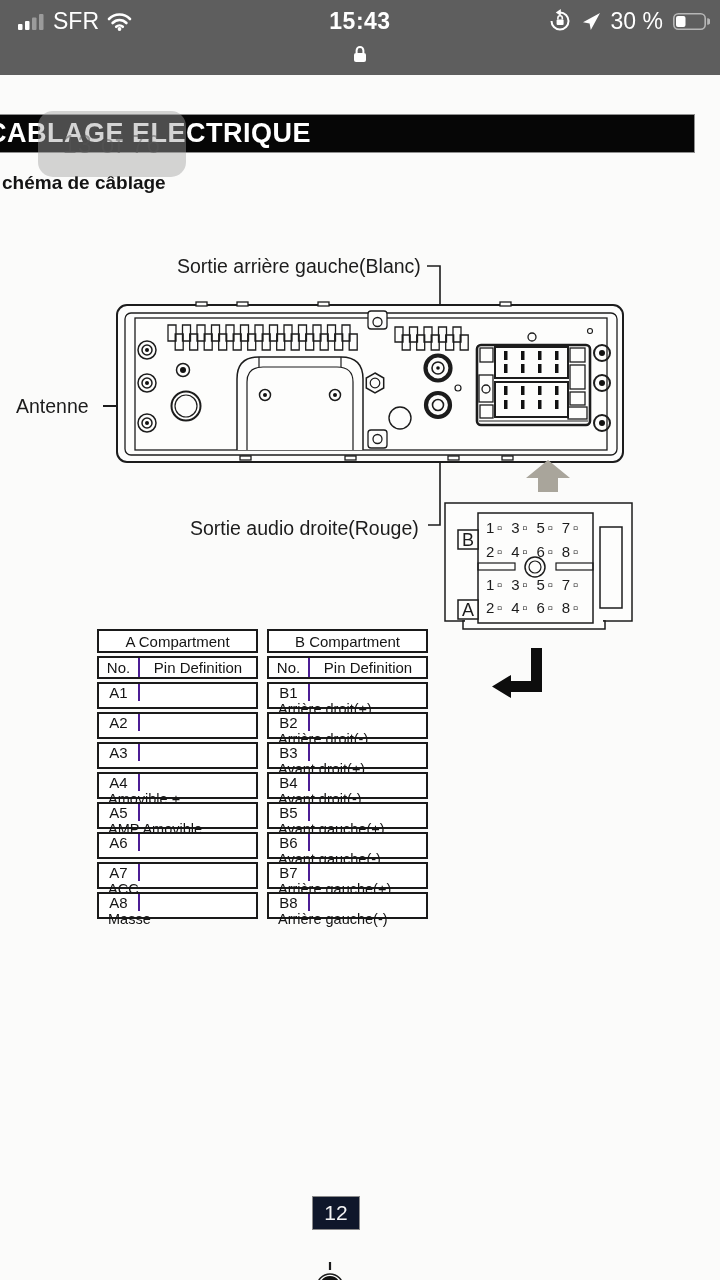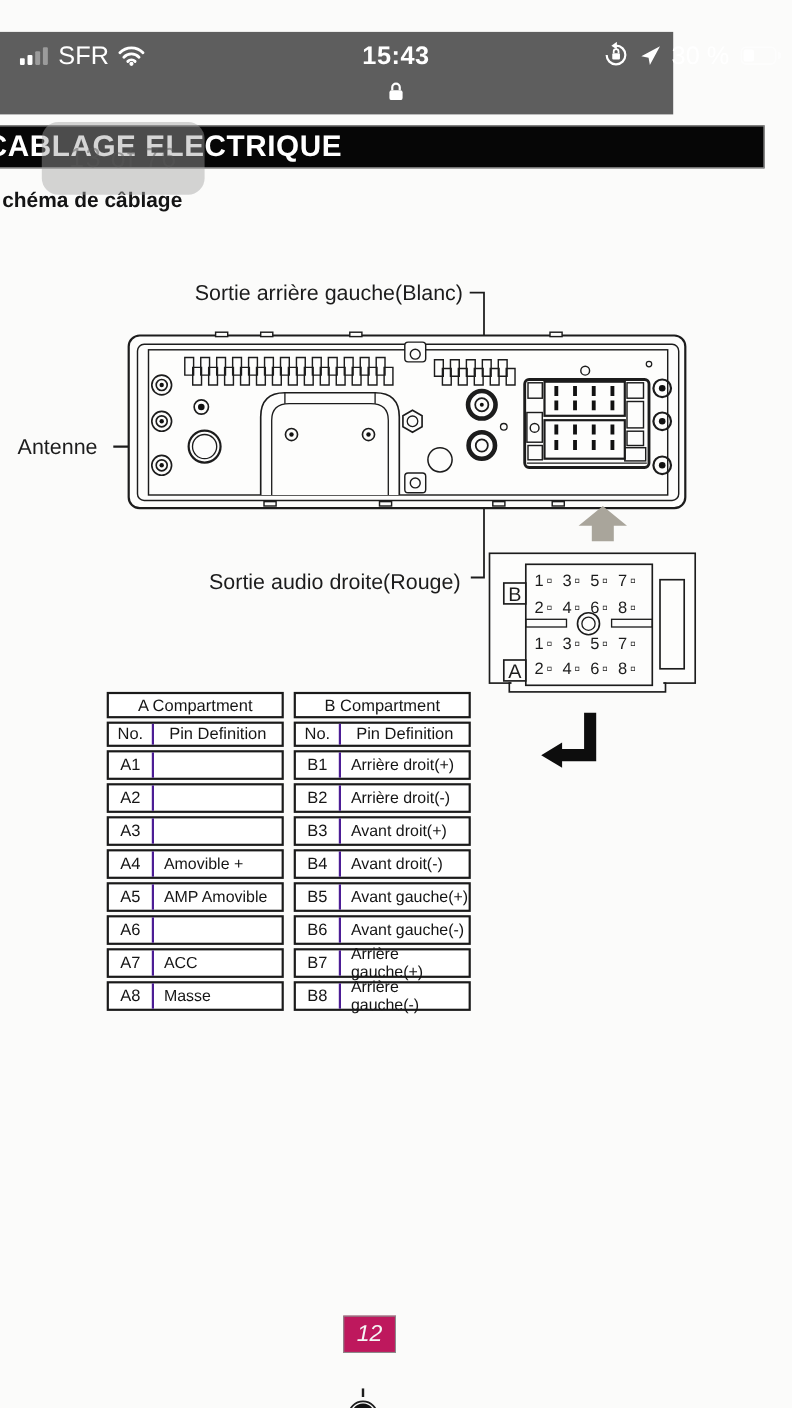--- a/index.html
+++ b/index.html
@@ -3,22 +3,22 @@
 <meta charset="utf-8">
 <style>
   html,body{margin:0;padding:0;}
   .screen{
     position:relative;width:720px;height:1280px;overflow:hidden;
     background:#fbfbfa;font-family:"Liberation Sans",sans-serif;
     -webkit-font-smoothing:antialiased;
   }
   
   .statusbar{
-    position:absolute;left:0;top:0;width:612px;height:75px;
-    background:#5e5e5e;color:#fff;z-index:5;margin-top:29px;
+    position:absolute;left:0;top:0;width:720px;height:75px;
+    background:#5e5e5e;color:#fff;z-index:5;
   }
   .sb-row1{position:absolute;left:0;top:4px;width:720px;height:34px;}
   .sb-left{position:absolute;left:18px;top:0;display:flex;align-items:center;gap:8px;height:34px;}
   .sb-carrier{font-size:23px;color:#fff;}
   .sb-time{position:absolute;left:0;right:0;top:0;height:34px;line-height:34px;
     text-align:center;font-size:23px;font-weight:700;letter-spacing:.5px;}
   .sb-right{position:absolute;right:10px;top:0;display:flex;align-items:center;gap:10px;height:34px;}
   .sb-batt-label{font-size:23px;}
   .sb-row2{position:absolute;left:0;top:36px;width:720px;height:36px;
     display:flex;align-items:center;justify-content:center;gap:9px;}
@@ -45,32 +45,32 @@
   .diagram-svg{position:absolute;left:0;top:240px;z-index:1;}
   .dg-label{font-size:19.5px;fill:#1c1c1c;}
   .dg-pins{font-size:15px;fill:#1c1c1c;}
   .dg-conn-letter{font-size:18px;fill:#1c1c1c;}
   
   .pintables{position:absolute;left:97px;top:593px;display:flex;gap:9px;z-index:1;color:#151515;}
   .ptable{display:flex;flex-direction:column;}
   .trow{display:flex;border:2px solid #1a1a1a;background:#fff;margin-bottom:3px;box-sizing:border-box;}
   .trow.title{height:24px;align-items:center;justify-content:center;font-size:15px;margin-top:36px;}
   .trow.head{height:23px;}
-  .trow.body{height:27px;}
+  .trow.body{height:27px;flex-direction:column;}
   .ptable{width:161px;}
   .cell{display:flex;align-items:center;box-sizing:border-box;font-size:15px;}
   .c-no{width:41px;justify-content:center;border-right:2px solid #4c1d95;}
   .c-pin{flex:1;padding-left:9px;font-size:14.5px;}
   .head .c-no,.head .c-pin{justify-content:center;padding-left:0;font-size:15px;}
   
   .pagenum{
     position:absolute;left:312px;top:1196px;width:46px;height:32px;
-    background:#be185d;border:1px solid #8a8a8a;
+    background:#0f172a;border:1px solid #8a8a8a;
     display:flex;align-items:center;justify-content:center;
-    color:#f5f5f5;font-size:21px;z-index:1;font-style:italic;
+    color:#f5f5f5;font-size:21px;z-index:1;
   }
   .bottom-icon{position:absolute;left:300px;top:1262px;z-index:1;}
 </style>
 </head>
 <body>
 
 <div class="screen">
 
   <div class="statusbar">
     <div class="sb-row1">

